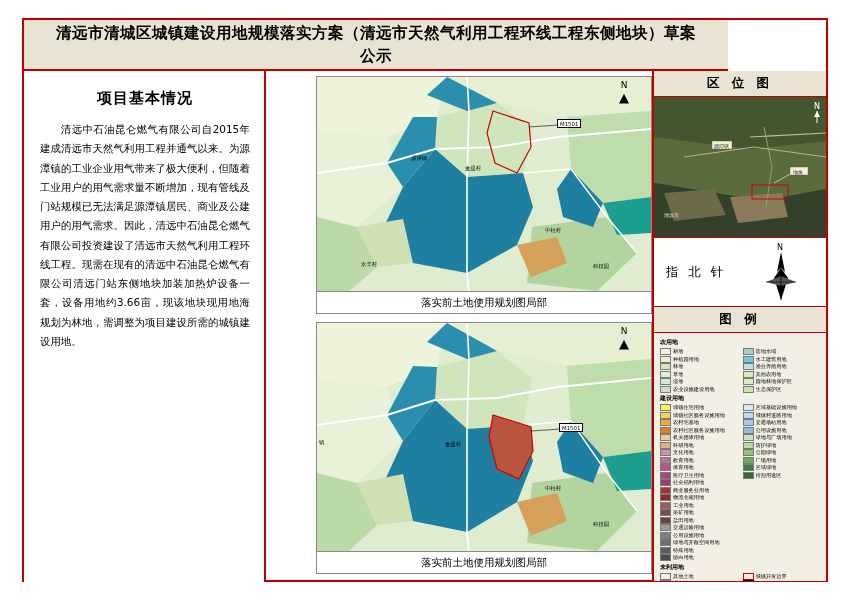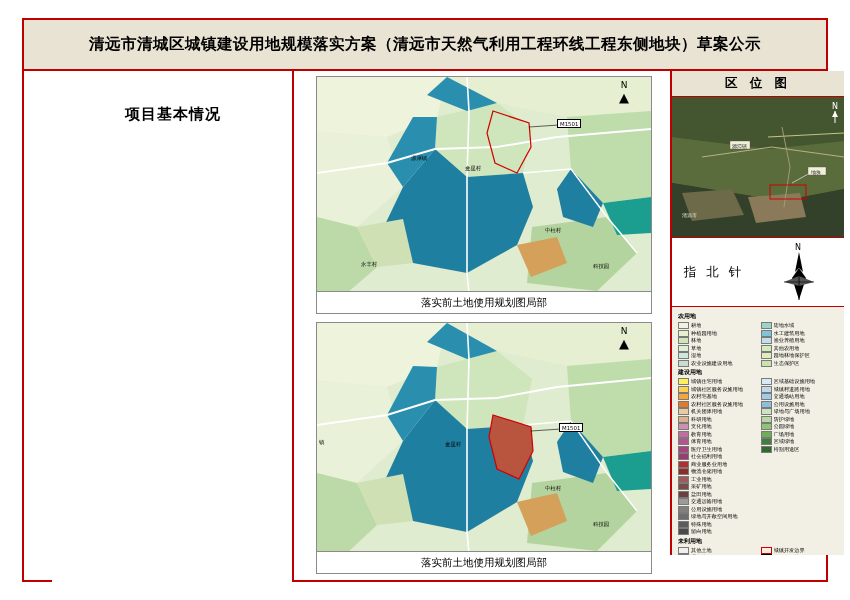--- a/index.html
+++ b/index.html
@@ -13,40 +13,39 @@
     position:absolute;left:0;top:0;width:850px;height:600px;
     background:#ffffff;
   }
   .frame{
     position:absolute;left:22px;top:18px;width:806px;height:564px;
     border:2px solid #c00000;
     box-sizing:border-box;
   }
   
   .title-banner{
-    position:absolute;left:24px;top:20px;width:802px;height:51px;
+    position:absolute;left:24px;top:20px;width:704px;height:51px;
     background:#e8e3d2;
     border-bottom:2px solid #c00000;
     box-sizing:border-box;
     display:flex;align-items:center;justify-content:center;
     text-align:center;
   }
   .title-text{
     font-size:15.5px;font-weight:bold;color:#000;
     line-height:1.45;letter-spacing:.5px;
     padding:0 30px;
   }
   
   .left-col{
     position:absolute;left:24px;top:71px;width:242px;height:511px;
     background:#ffffff;
     border-right:2px solid #c00000;
     box-sizing:border-box;
-    padding:28px 14px 10px 16px;
-    margin-left:28px;
+    padding:12px 14px 10px 16px;
   }
   .section-title{
     text-align:center;font-size:15px;font-weight:bold;color:#000;
     margin:6px 0 12px 0;letter-spacing:1px;
   }
   .para{
     font-size:10.4px;line-height:1.85;color:#000;
     text-align:justify;text-justify:inter-ideograph;
     text-indent:2em;margin:0 0 9px 0;
   }
@@ -68,21 +67,21 @@
   }
   .map-canvas{position:absolute;left:0;right:0;top:0;bottom:21px;overflow:hidden;background:#e3efd4;}
   .map-canvas svg{display:block;}
   .np{
     position:absolute;font-size:9px;color:#000;text-align:center;
     line-height:1.1;
   }
   .np .arrow{font-size:13px;display:block;}
   
   .right-col{
-    position:absolute;left:652px;top:71px;width:174px;height:511px;margin-left:18px;
+    position:absolute;left:652px;top:71px;width:174px;height:511px;
   }
   .rc-head{
     height:26px;border-bottom:1px solid #c00000;border-left:2px solid #c00000;
     box-sizing:border-box;background:#e8e3d2;
     display:flex;align-items:center;justify-content:center;
     font-size:12.5px;font-weight:bold;letter-spacing:4px;color:#000;
   }
   .sat-box{
     position:relative;height:140px;border-left:2px solid #c00000;
     box-sizing:border-box;background:#2f3b26;overflow:hidden;
@@ -130,20 +129,21 @@
 
 <div class="page">
   <div class="frame"></div>
 
   <div class="title-banner">
     <div class="title-text">清远市清城区城镇建设用地规模落实方案（清远市天然气利用工程环线工程东侧地块）草案公示</div>
   </div>
 
   <div class="left-col">
     <div class="section-title">项目基本情况</div>
+    <p class="para">清远中石油昆仑燃气有限公司自2015年建成清远市天然气利用工程并通气以来。为源潭镇的工业企业用气带来了极大便利，但随着工业用户的用气需求量不断增加，现有管线及门站规模已无法满足源潭镇居民、商业及公建用户的用气需求。因此，清远中石油昆仑燃气有限公司投资建设了清远市天然气利用工程环线工程。现需在现有的清远中石油昆仑燃气有限公司清远门站东侧地块加装加热炉设备一套，设备用地约3.66亩，现该地块现用地海规划为林地，需调整为项目建设所需的城镇建设用地。</p>
   </div>
 
   <div class="map-panel" id="map-before">
     <div class="map-canvas">
       <svg width="334" height="216" viewBox="0 0 334 216" xmlns="http://www.w3.org/2000/svg">
         <rect x="0" y="0" width="334" height="216" fill="#dfeccf"></rect>
 
         <path d="M0,0 L130,0 L120,40 L70,60 L0,55 Z" fill="#eef3dc"></path>
         <path d="M130,0 L334,0 L334,34 L250,40 L180,26 Z" fill="#e6efd2"></path>
         <path d="M0,55 L70,60 L86,110 L40,150 L0,140 Z" fill="#e9f1d8"></path>
@@ -259,20 +259,21 @@
           <text x="39" y="12" font-size="8" fill="#000" font-family="DejaVu Sans">N</text>
           <path d="M43,14 L47,34 L43,30 L39,34 Z" fill="#000"></path>
           <path d="M43,30 L50,40 L43,62 L36,40 Z" fill="#000"></path>
           <path d="M43,38 L58,44 L43,48 L28,44 Z" fill="#555"></path>
           <path d="M43,34 L43,62" stroke="#000" stroke-width="0.8"></path>
           <path d="M28,44 L58,44" stroke="#000" stroke-width="0.6"></path>
         </svg>
       </div>
     </div>
 
+    <div class="legend-head">图 例</div>
 
     <div class="legend-body">
       <div>
           <div class="legend-group-title">农用地</div>
           <div class="lg-cols">
             <div class="lg-col">
               <div class="lg-item">
                 <span class="sw" style="background: rgb(242, 242, 224);"></span>
                 <span class="lg-text">耕地</span>
               </div>

